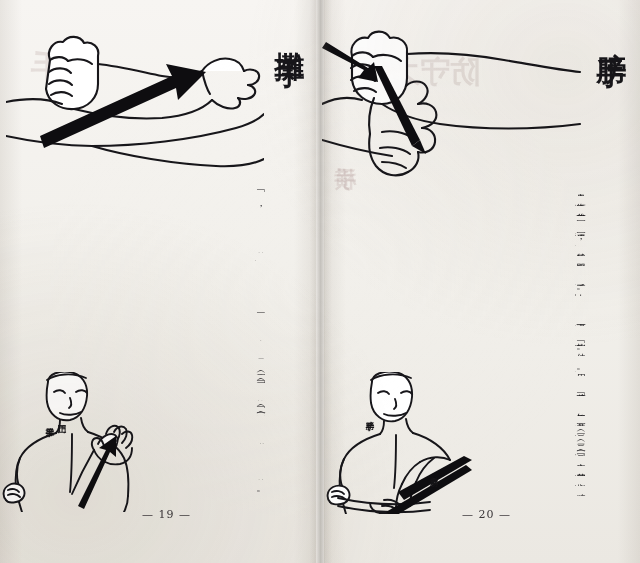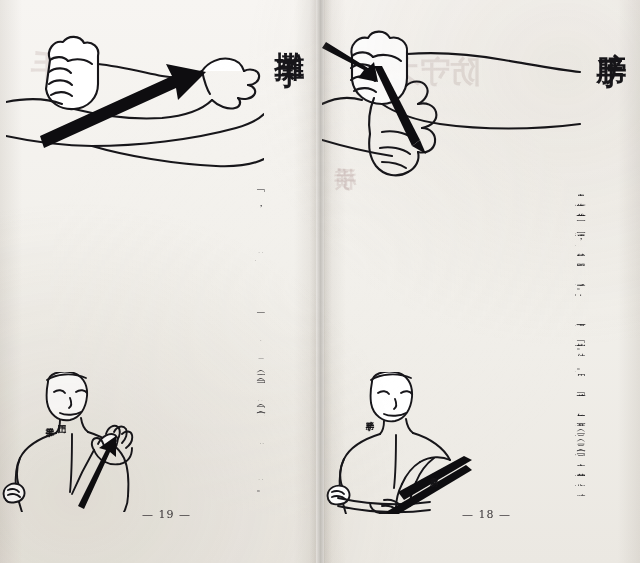--- a/index.html
+++ b/index.html
@@ -356,17 +356,17 @@
 
       <g stroke="none" fill="#0e0d10">
         <path d="M146 88 L138 84 L72 120 L78 128 Z"></path>
         <path d="M146 98 L140 93 L60 140 L66 146 Z"></path>
       </g>
     </svg>
     <div class="figlabel" style="left:40px; top:42px;">膀手</div>
     <div class="figlabel" style="left:104px; top:98px;">低膀手</div>
   </div>
 
-  <div class="pagenum" id="pagenum-right">— 18 —</div>
+  <div class="pagenum" id="pagenum-right">— 20 —</div>
 
   <div id="gutter"></div>
   <div id="grain"></div>
 </div>
 
 </body></html>

